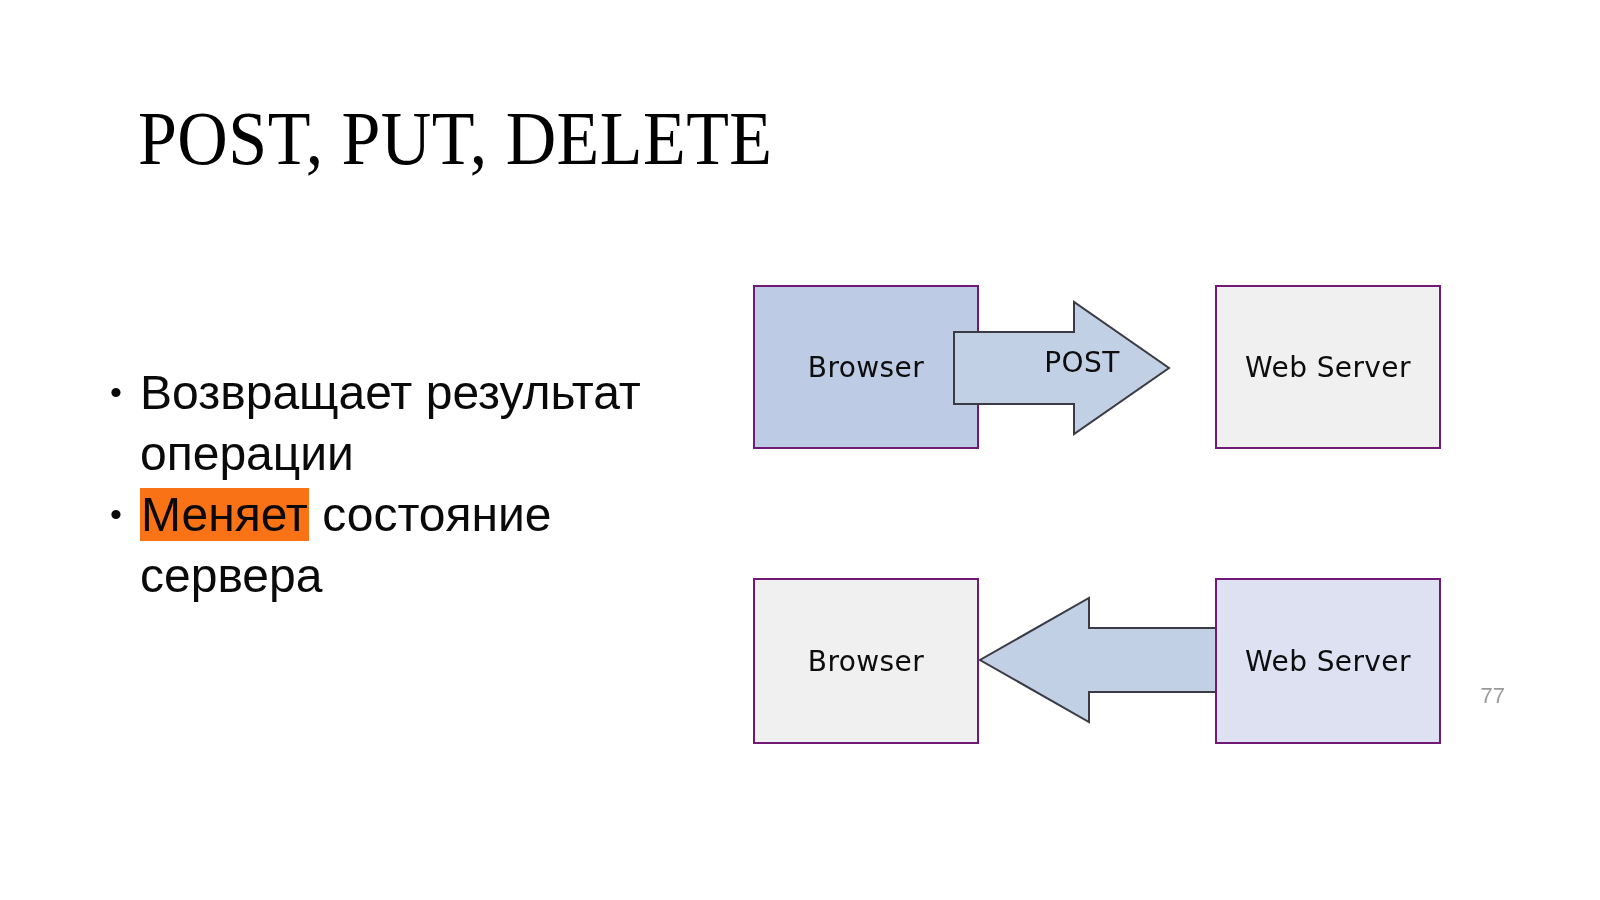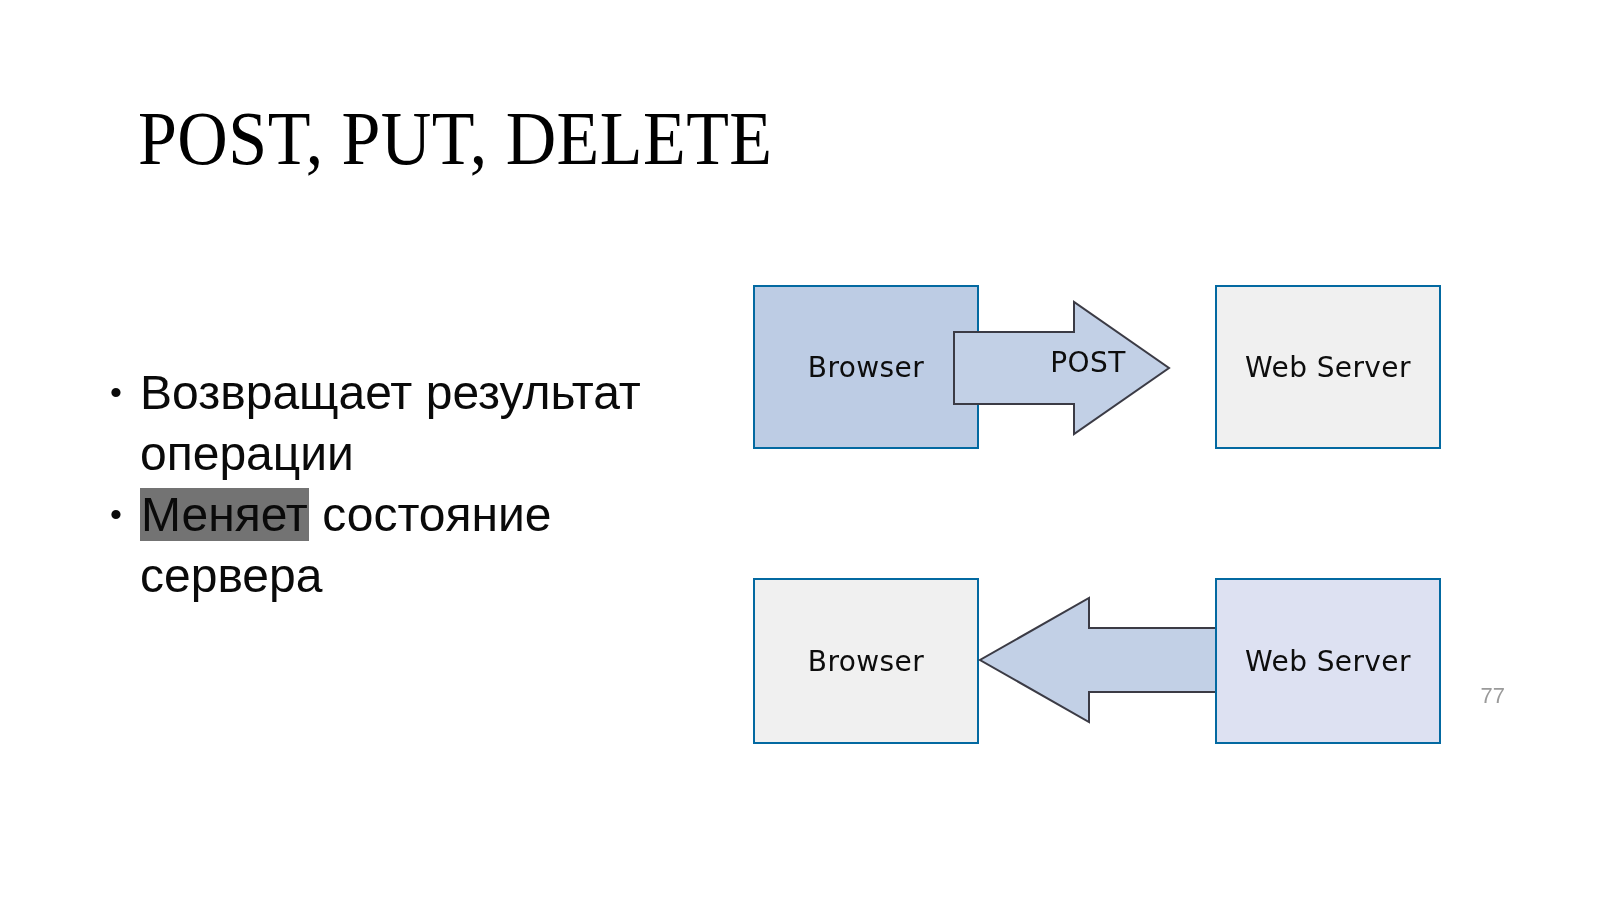--- a/index.html
+++ b/index.html
@@ -62,37 +62,37 @@
     color: #0a0a0a;
     text-align: left;
   }
   .bullet-text {
     flex: 1 1 auto;
     font-size: 48px;
     line-height: 61px;
     color: #0a0a0a;
   }
   .hl {
-    background: #737373;
+    background: #f97316;
     padding: 0 1px;
     box-decoration-break: clone;
     -webkit-box-decoration-break: clone;
   }
 
   
   .diagram {
     position: absolute;
   }
   #diagram-post   { left: 736px; top: 278px;  width: 712px; height: 180px; }
   #diagram-return { left: 736px; top: 566px;  width: 712px; height: 186px; }
 
   .node-box {
     position: absolute;
     box-sizing: border-box;
-    border: 2px solid #0369a1;
+    border: 2px solid #701a75;
     display: flex;
     align-items: center;
     justify-content: center;
   }
   .node-label {
     font-family: "DejaVu Sans", sans-serif;
     font-size: 28px;
     font-weight: 400;
     color: #0d0d0d;
     letter-spacing: 0.4px;
@@ -113,21 +113,21 @@
   #arrow-return { left: 238px; top: 6px;  width: 250px; height: 180px; }
 
   .arrow-label {
     position: absolute;
     font-family: "DejaVu Sans", sans-serif;
     font-size: 28px;
     color: #0d0d0d;
     white-space: nowrap;
     letter-spacing: 0.4px;
   }
-  #label-post   { left: 272px; top: 68px; width: 160px; text-align: center; }
+  #label-post   { left: 266px; top: 68px; width: 160px; text-align: center; }
   #label-return { left: 258px; top: 70px; width: 250px; text-align: center; }
 
   
   .page-number {
     position: absolute;
     right: 95px;
     bottom: 45px;
     font-family: "Liberation Sans", sans-serif;
     font-size: 22px;
     color: #9a9a9a;

